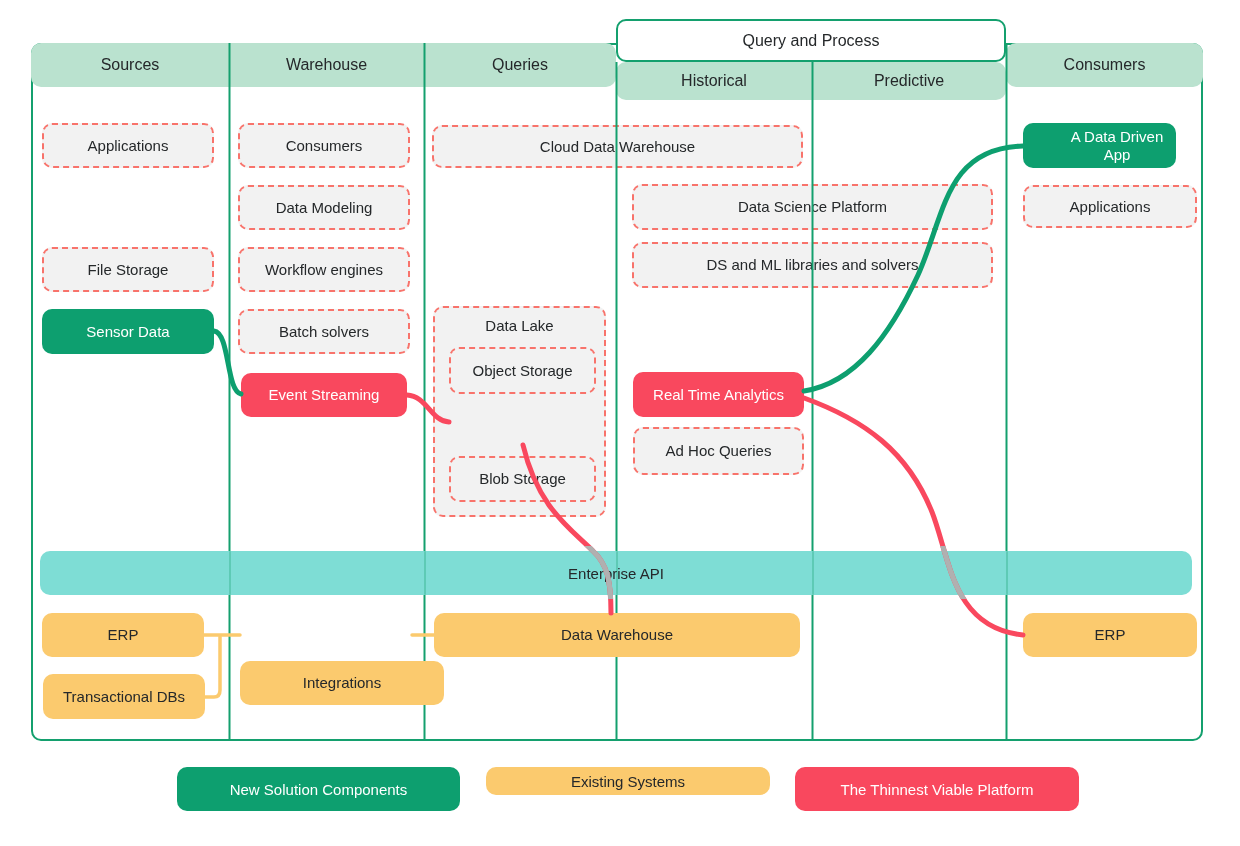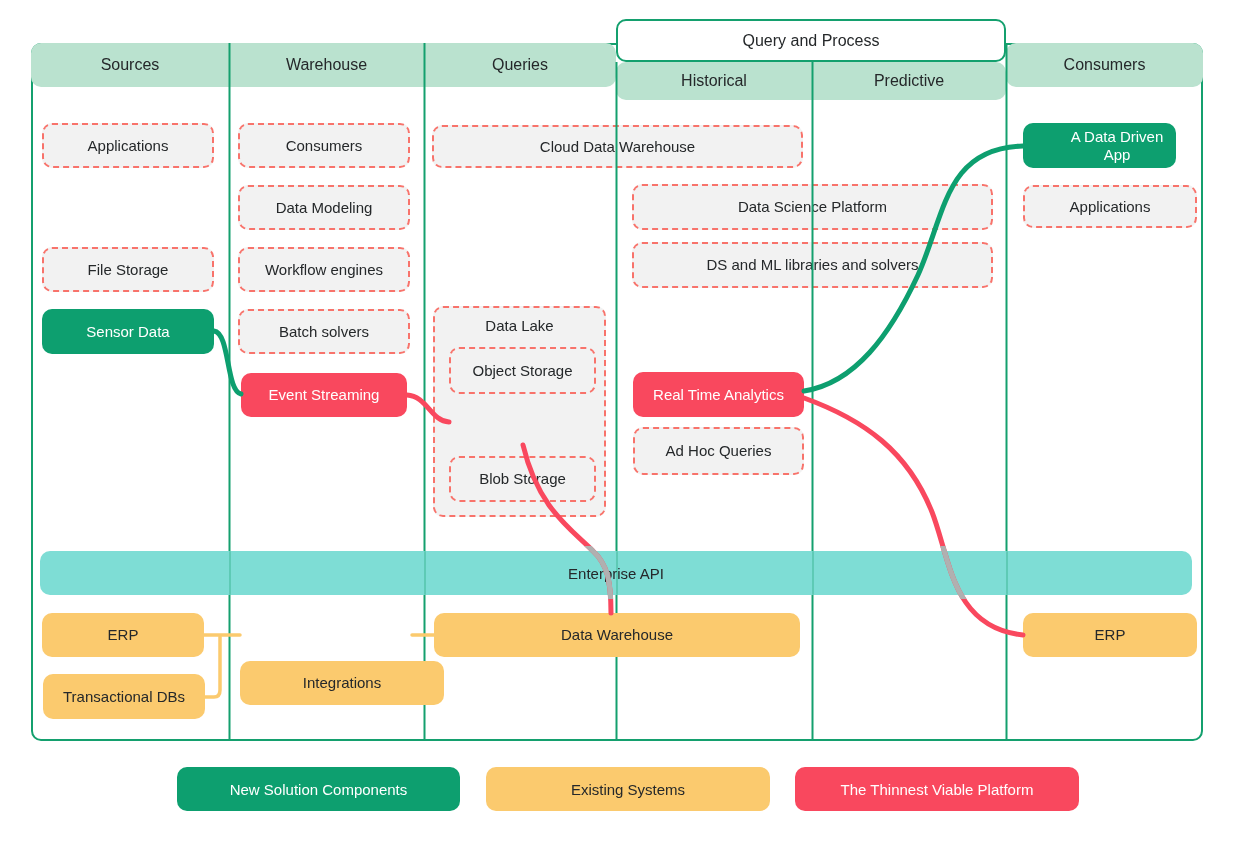--- a/index.html
+++ b/index.html
@@ -180,20 +180,20 @@
 
     <g stroke="var(--gray_line)" stroke-width="5" fill="none" clip-path="url(#bandclip)">
       <path d="M523,445 C538,508 570,528 593,551 C607,564 611,580 611,613"></path>
       <path d="M804,398 C865,420 908,452 932,512 C950,558 952,628 1023,635"></path>
     </g>
   </svg>
 
   <div class="abs center legend solid-green" style="left:177px;top:767px;width:283px;height:44px;">
     <span>New Solution Components</span>
     </div>
-  <div class="abs center legend solid-yellow" style="left:486px;top:767px;width:284px;height:44px;">
+  <div class="abs center legend solid-yellow" style="left:486px;top:767px;width:284px;height:28px;">
     <span>Existing Systems</span>
     </div>
   <div class="abs center legend solid-red" style="left:795px;top:767px;width:284px;height:44px;">
     <span>The Thinnest Viable Platform</span>
     </div>
 
 </div>
 
 </body></html>

